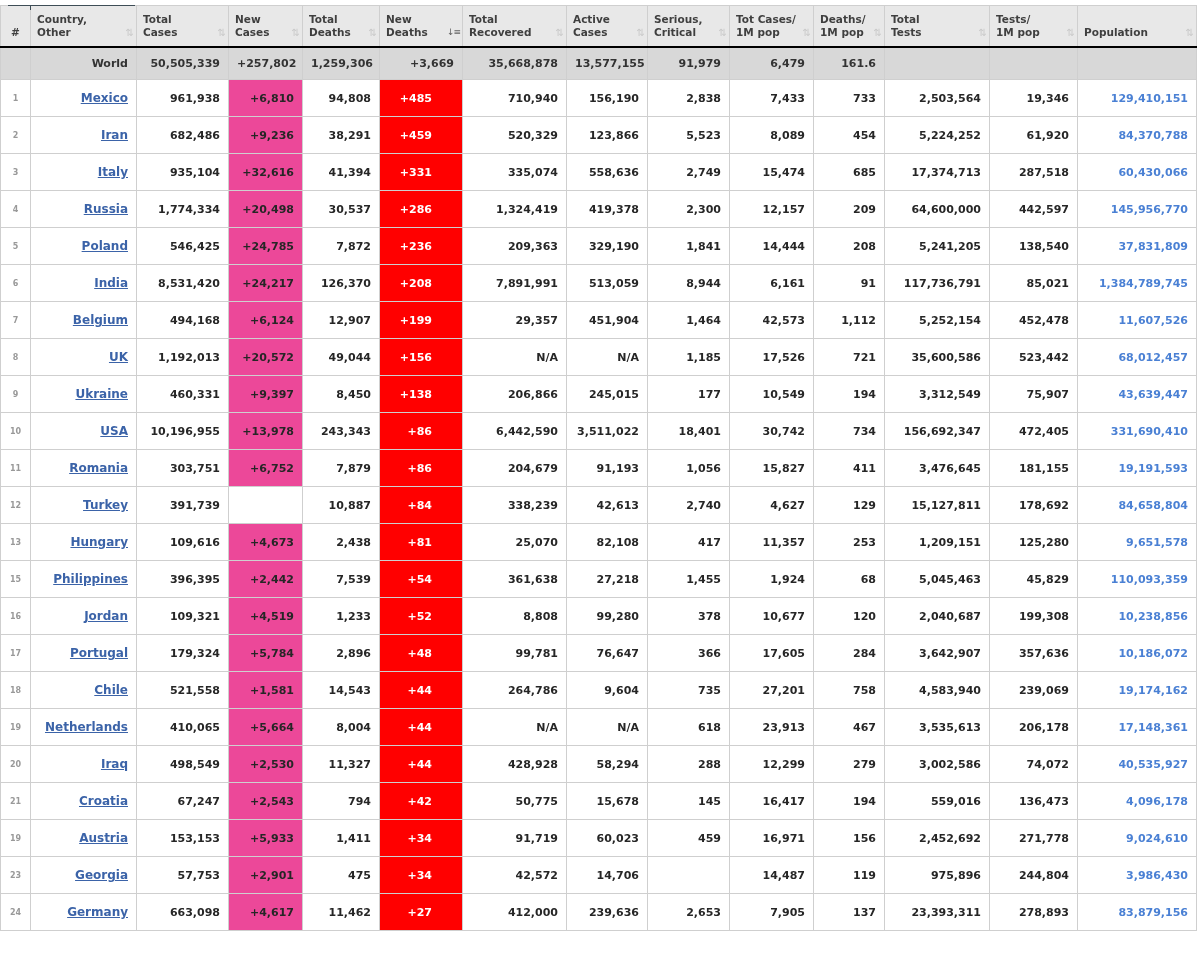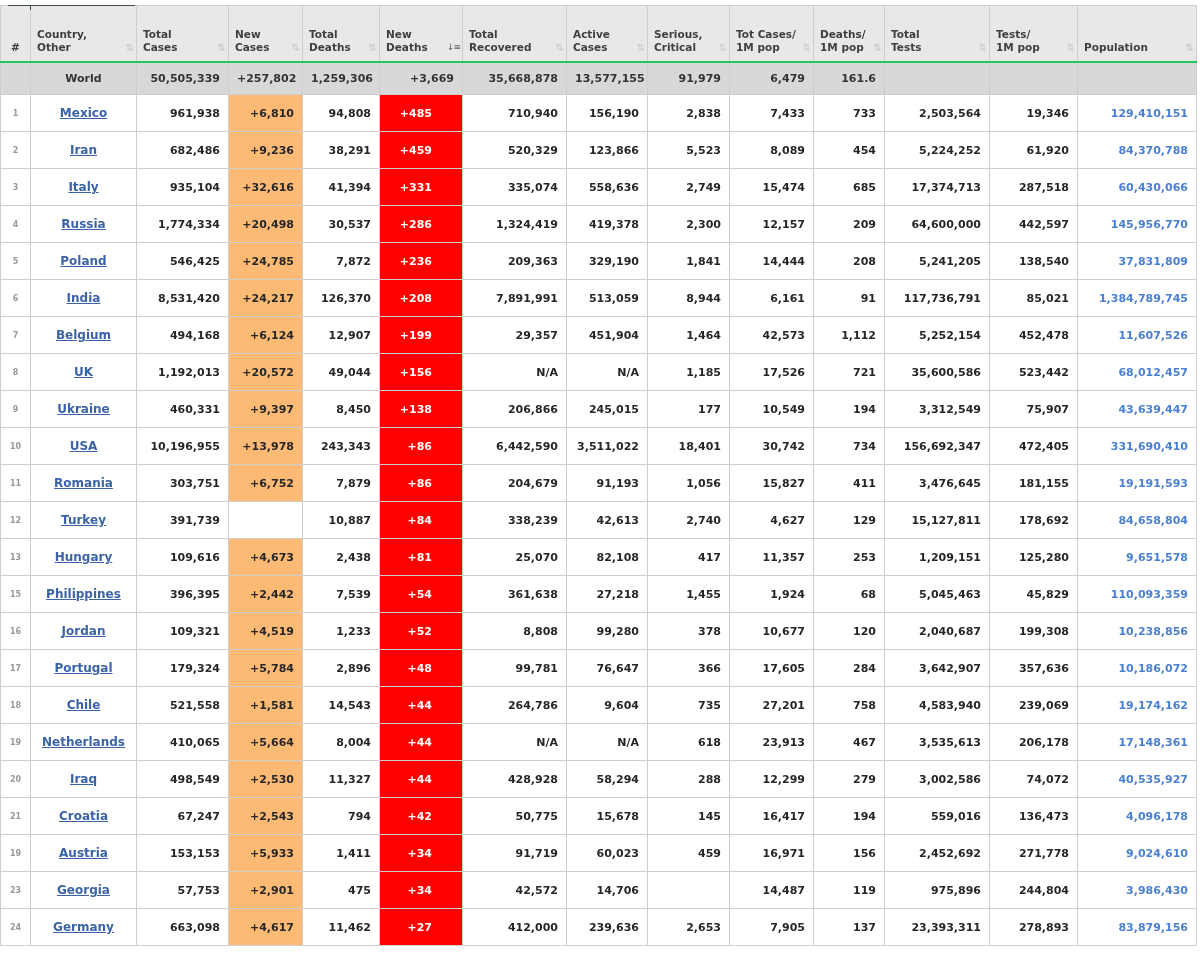--- a/index.html
+++ b/index.html
@@ -2,31 +2,31 @@
 <html><head>
 <meta charset="utf-8">
 <style>
   html,body{margin:0;padding:0;background:#fff;width:1200px;height:980px;overflow:hidden;
     font-family:"DejaVu Sans","Liberation Sans",sans-serif;}
   .page{position:relative;width:1200px;height:980px;}
   .tab-remnant{position:absolute;left:8px;top:0;width:127px;height:5px;background:#3e4d56;}
   table.main{border-collapse:collapse;table-layout:fixed;width:1196px;margin-top:5px;}
   th,td{border:1px solid #cfcfcf;overflow:hidden;white-space:nowrap;box-sizing:border-box;}
   th{background:#e8e8e8;vertical-align:bottom;text-align:left;font-size:10.5px;font-weight:bold;
-     color:#3f3f3f;padding:5px 4px 7px 6px;height:56px;line-height:13px;position:relative;
-     border-bottom:2px solid #22c55e;cursor:pointer;}
+     color:#3f3f3f;padding:5px 4px 7px 6px;height:41px;line-height:13px;position:relative;
+     border-bottom:2px solid #000000;cursor:pointer;}
   th.rank-h{text-align:center;padding-left:2px;padding-right:2px;}
   .sort-icon{position:absolute;right:2px;bottom:7px;font-size:10px;font-weight:normal;color:#c9c9c9;}
   .sort-icon.active{color:#5f5f5f;font-size:9px;letter-spacing:-1px;}
   td{font-size:11px;font-weight:bold;color:#262626;text-align:right;padding:0 8px;height:37px;}
   tr.world td{background:#d8d8d8;height:33px;color:#333;}
   td.rank{color:#999;font-size:8px;text-align:center;padding:0 2px;}
-  td.country{text-align:center;}
+  td.country{text-align:right;}
   td.country a{color:#3b63a8;text-decoration:underline;font-size:12px;cursor:pointer;}
-  td.new-cases.filled{background:#fdba74;}
+  td.new-cases.filled{background:#ec4899;}
   td.new-deaths.filled{background:#ff0000;color:#fff;padding-right:30px;}
   td.population span{color:#4a80d4;cursor:pointer;}
 </style>
 </head>
 <body>
 
 <div class="page">
   <div class="tab-remnant"></div>
   <table class="main">
     <colgroup>

